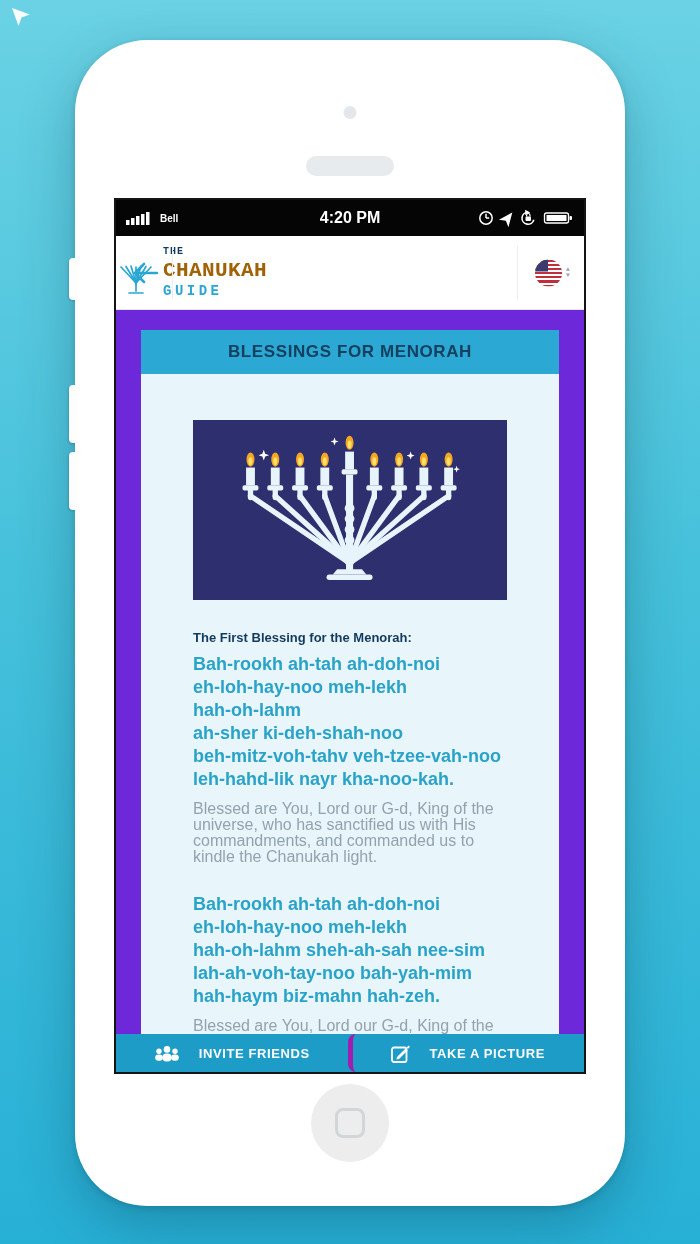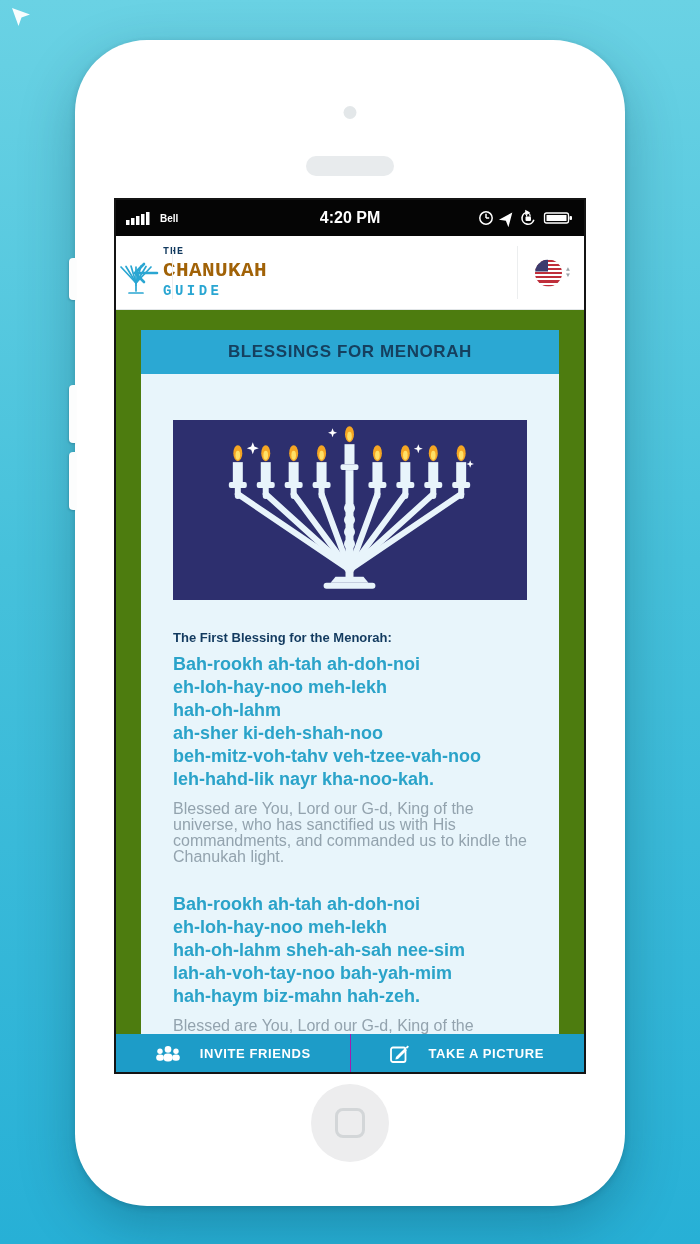--- a/index.html
+++ b/index.html
@@ -62,40 +62,40 @@
   .lang { position:absolute; right:14px; top:50%; transform:translateY(-50%);
     display:flex; align-items:center; gap:4px; cursor:pointer; }
   .flag { width:27px; height:27px; border-radius:50%; overflow:hidden; position:relative;
     box-shadow:inset 0 0 0 1px rgba(0,0,0,.12); }
   .flag-stripes { position:absolute; inset:0;
     background:repeating-linear-gradient(180deg,#bf2e3a 0 2.1px,#ffffff 2.1px 4.2px); }
   .flag-canton { position:absolute; left:0; top:0; width:13px; height:12px; background:#3c3b6e; }
   .chevrons { display:flex; flex-direction:column; color:#9aa2a8; font-size:6.5px; line-height:6px; }
 
   
-  .content { flex:1 1 auto; background:#4d7c0f; overflow:hidden; }
+  .content { flex:1 1 auto; background:#6d28d9; overflow:hidden; }
   .card { margin:20px 25px 0; height:calc(100% - 20px); display:flex; flex-direction:column; }
   .title-strip { flex:0 0 44px; background:#2ba8d3; color:#15405f;
     display:flex; align-items:center; justify-content:center;
     font-weight:bold; font-size:17px; letter-spacing:.6px; }
-  .card-body { flex:1 1 auto; background:#e8f5fb; padding:46px 32px 0; overflow:hidden; }
+  .card-body { flex:1 1 auto; background:#e8f5fb; padding:46px 52px 0; overflow:hidden; }
   .hero { height:180px; background:#2d2f6e; margin-bottom:30px; }
   .hero svg { display:block; width:100%; height:100%; }
 
   .blessing + .blessing { margin-top:28px; }
   .blessing-heading { font-size:13px; font-weight:bold; color:#123a5f; margin-bottom:8px; }
   .translit { font-size:18px; line-height:23px; font-weight:bold; color:#2aa3c9;
     white-space:pre-line; margin-bottom:10px; }
   .translation { font-size:16px; line-height:16px; color:#93a3ae; }
 
   
   .bottom-bar { flex:0 0 38px; background:#1d9cc8; display:flex; }
   .bb-btn { flex:1; display:flex; align-items:center; justify-content:center; gap:19px;
     color:#fff; font-size:13px; font-weight:bold; letter-spacing:.6px; cursor:pointer; }
-  .bb-btn + .bb-btn { border-left:1px solid #a21caf; }
+  .bb-btn + .bb-btn { border-left:5px solid #a21caf;border-radius:8px; }
 </style>
 </head>
 <body>
 
 <svg class="cursor-glyph" width="24" height="24" viewBox="0 0 24 24">
   <path d="M3,3 L21,9.5 L12.5,12.5 L9.5,21 Z" fill="#ffffff" opacity="0.95"></path>
 </svg>
 
 <div class="phone">
   <div class="camera"></div>

